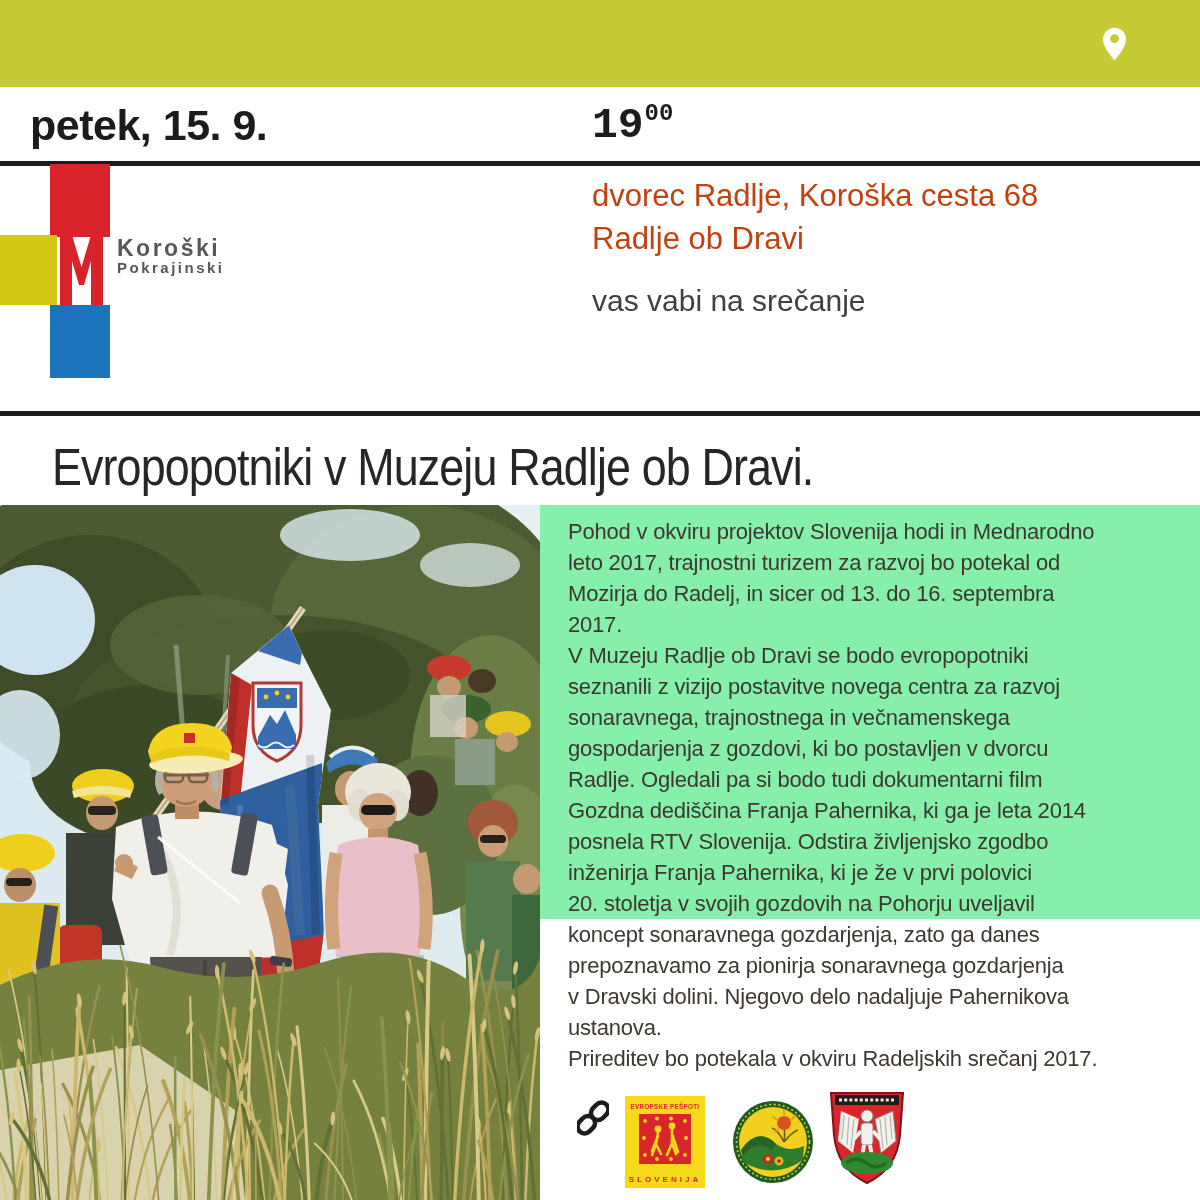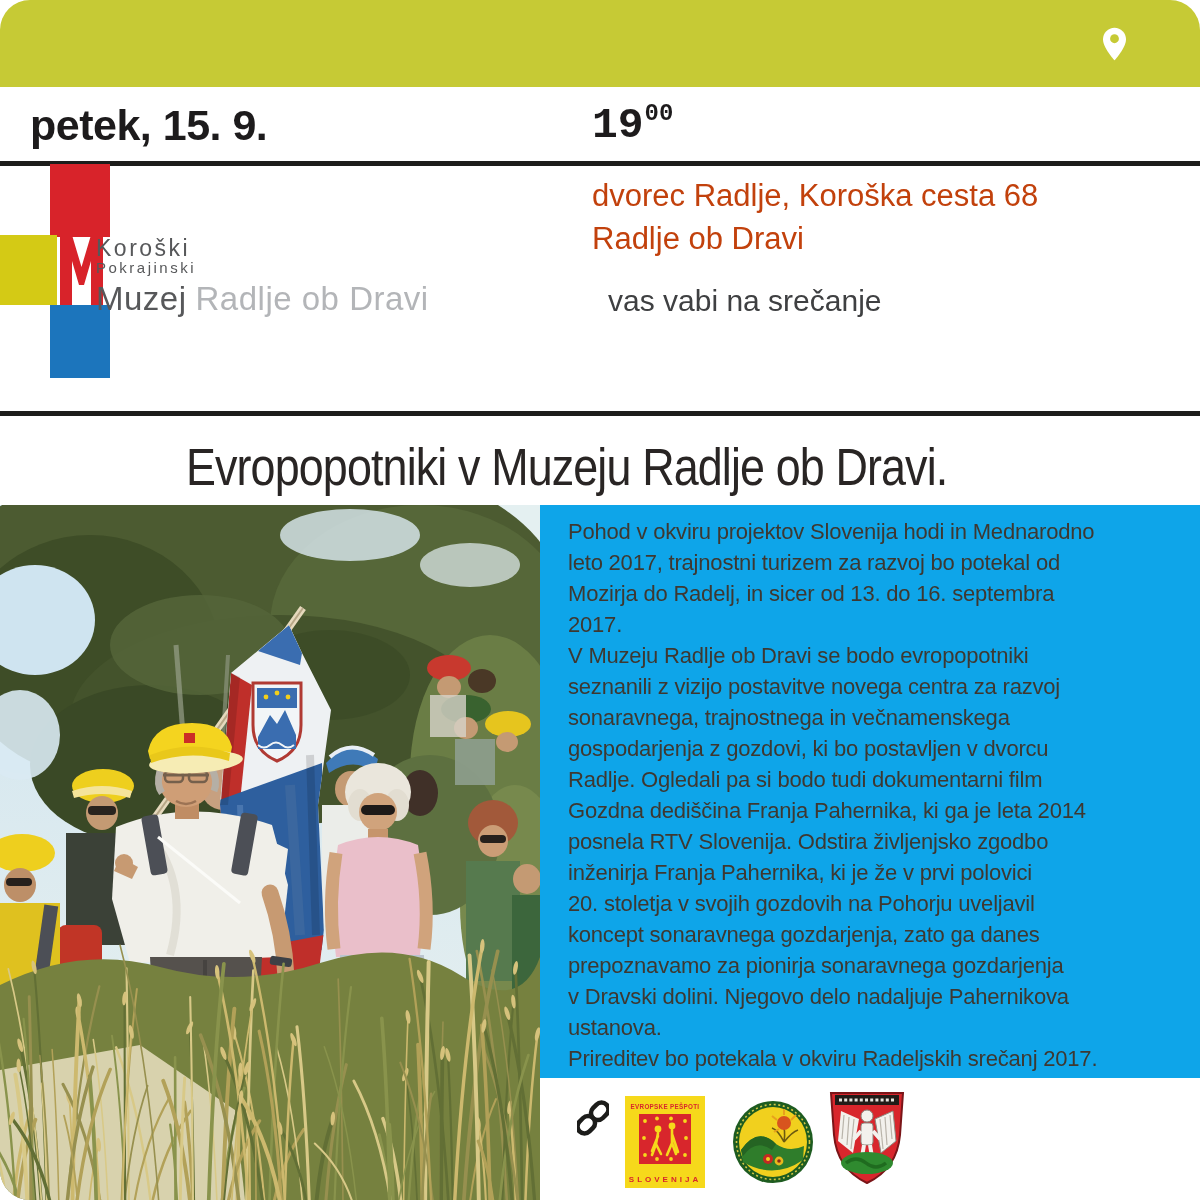--- a/index.html
+++ b/index.html
@@ -1,57 +1,57 @@
 <!DOCTYPE html>
 <html><head>
 <meta charset="utf-8">
 <style>
   html,body{margin:0;padding:0;background:#ffffff;}
   .page{position:relative;width:1200px;height:1200px;background:#ffffff;overflow:hidden;
-        font-family:"Liberation Sans", sans-serif;border-radius:30px;}
+        font-family:"Liberation Sans", sans-serif;}
 
   
   .topbar{position:absolute;left:0;top:0;width:1200px;height:87px;background:#c6ca35;}
   .pin{position:absolute;left:1103px;top:27px;}
 
   
   .day{position:absolute;left:30px;top:101px;font-size:43px;font-weight:bold;color:#1d1b1c;letter-spacing:-0.5px;}
   .time{position:absolute;left:592px;top:101px;font-size:43px;font-weight:bold;color:#1d1b1c;font-family:Liberation Mono, monospace;}
   .time sup{font-size:24px;position:relative;top:-2px;left:1px;}
 
   .rule{position:absolute;left:0;width:1200px;height:5px;background:#1d1d1b;}
   .rule1{top:161px;}
   .rule2{top:411px;}
 
   
   .block{position:absolute;}
   .blk-red{left:50px;top:164px;width:60px;height:73px;background:#d8232a;}
   .blk-yellow{left:0;top:235px;width:57px;height:70px;background:#d4ca15;}
   .blk-blue{left:50px;top:305px;width:60px;height:73px;background:#1c75bc;}
   .monogram{position:absolute;left:60px;top:235px;}
-  .logo-line{position:absolute;left:96px;color:#57585a;font-weight:normal;}
+  .logo-line{position:absolute;left:117px;color:#57585a;font-weight:bold;}
   .logo-top{top:235px;font-size:23px;letter-spacing:2.5px;}
   .logo-mid{top:259px;font-size:15px;letter-spacing:2.5px;}
   .logo-name{top:280px;font-size:33px;letter-spacing:0.5px;white-space:nowrap;}
   .logo-name .light{color:#b3b5b8;margin-left:9px;}
 
   
   .venue{position:absolute;left:592px;top:174px;font-size:31px;line-height:43px;color:#c2410c;}
-  .invite{position:absolute;left:592px;top:284px;font-size:30px;color:#3f4042;margin-left:16px;}
-
-  
-  .title-wrap{position:absolute;left:0;top:438px;width:1134px;text-align:center;}
+  .invite{position:absolute;left:592px;top:284px;font-size:30px;color:#3f4042;}
+
+  
+  .title-wrap{position:absolute;left:0;top:438px;width:1134px;text-align:left;}
   .title-wrap span{display:inline-block;font-size:51px;color:#292524;letter-spacing:-1px;
                    transform:scaleX(0.88);white-space:nowrap;}
 
   
   .photo{position:absolute;left:0;top:505px;width:540px;height:695px;}
 
   
-  .textbox{position:absolute;left:540px;top:505px;width:660px;height:573px;background:#0ea5e9;}
+  .textbox{position:absolute;left:540px;top:505px;width:660px;height:414px;background:#86efac;}
   .bodytext{position:absolute;left:28px;top:11px;width:624px;font-size:22px;line-height:31px;
             color:#3e3831;white-space:pre-line;letter-spacing:-0.2px;}
 
   
   .footer-icon{position:absolute;}
   .lnk{left:577px;top:1098px;}
   .eplogo{left:625px;top:1096px;}
   .pdlogo{left:732px;top:1100px;}
   .grb{left:826px;top:1087px;}
 </style>
@@ -73,23 +73,20 @@
   <div class="rule rule1"></div>
 
   <div class="block blk-red"></div>
   <div class="block blk-yellow"></div>
   <div class="block blk-blue"></div>
   <svg class="monogram" width="43" height="70" viewBox="0 0 43 70">
     <polygon points="0,70 0,0 12,0 21.5,32 31,0 43,0 43,70 31,70 31,26 24,50 19,50 12,26 12,70" fill="#d8232a"></polygon>
   </svg>
   <div class="logo-line logo-top">Koroški</div>
   <div class="logo-line logo-mid">Pokrajinski</div>
-  <div class="logo-line logo-name">
-    <span>Muzej</span><span class="light">Radlje ob Dravi</span>
-  </div>
 
   <div class="venue">
     <div>dvorec Radlje, Koroška cesta 68</div>
     <div>Radlje ob Dravi</div>
   </div>
   <div class="invite">vas vabi na srečanje</div>
 
   <div class="rule rule2"></div>
 
   <div class="title-wrap">

